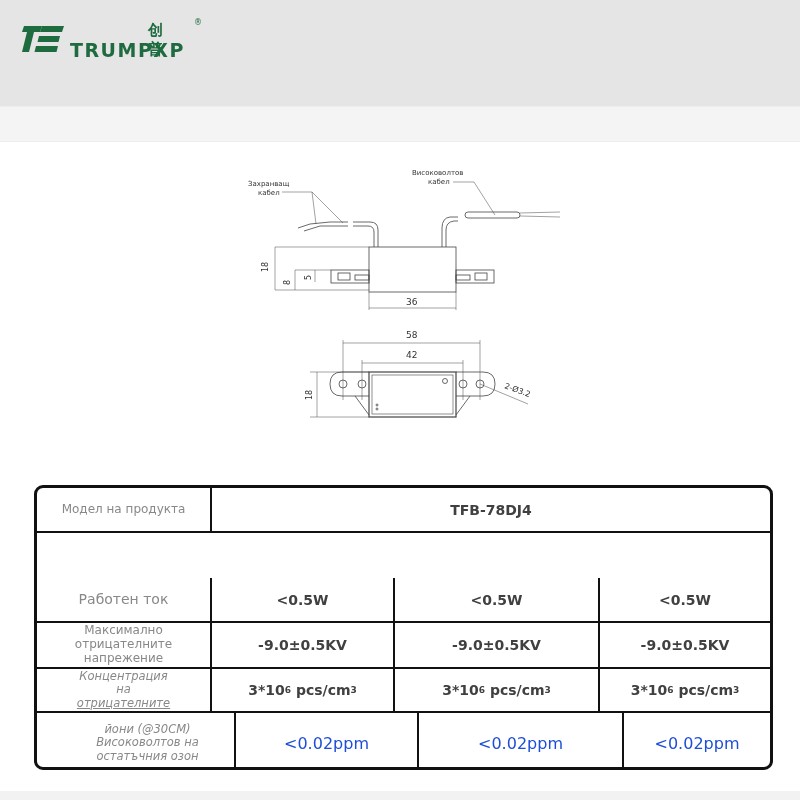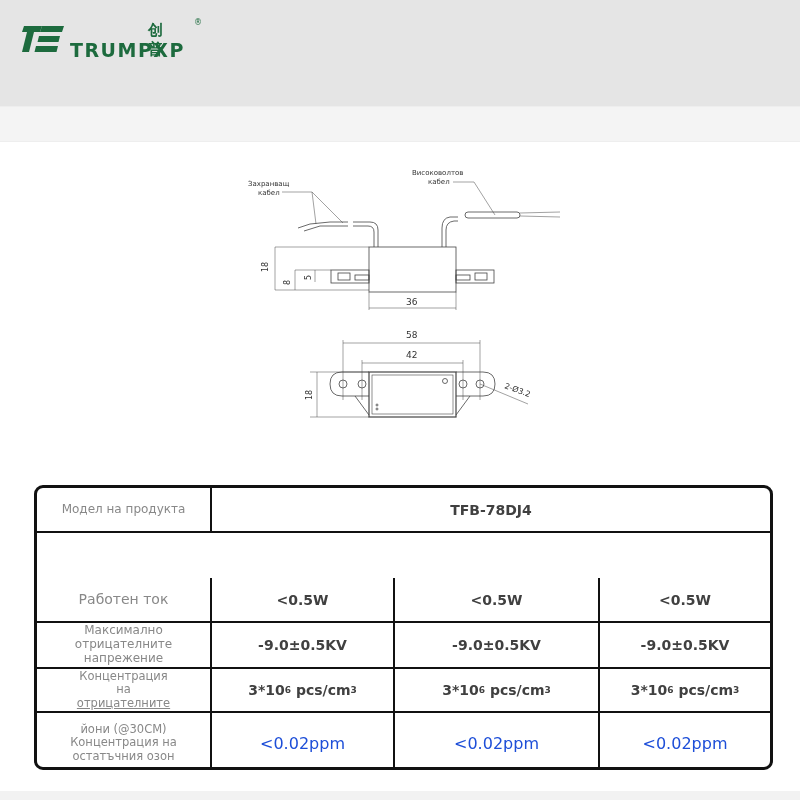--- a/index.html
+++ b/index.html
@@ -19,27 +19,27 @@
     .footer-band { position: absolute; left: 0; top: 791px; width: 800px; height: 9px; background: #f2f2f2; }
 
     .drawing { position: absolute; left: 230px; top: 160px; width: 340px; height: 270px; }
     .drawing text { font-family: "DejaVu Sans", sans-serif; fill: #333; }
 
     .spec-table {
       position: absolute; left: 34px; top: 485px; width: 739px; height: 285px;
       border: 3px solid #111; border-radius: 9px; overflow: hidden; background: #fff;
     }
     .row { position: absolute; left: 0; width: 100%; border-bottom: 2px solid #111; display: flex; }
-    .row:last-child { border-bottom: none; }
+    .row:last-child { border-bottom: none; padding-left: 24px; }
     .cell { height: 100%; display: flex; align-items: center; justify-content: center; text-align: center; border-right: 2px solid #111; }
     .cell:last-child { border-right: none; }
     .label-cell { width: 175px; color: #888; line-height: 1.15; }
     .label-small { font-size: 12px; }
     .label-large { font-size: 14px; }
-    .label-mid { font-size: 11.5px; }
+    .label-mid { font-size: 11.5px; font-style: italic; }
     .val { font-size: 14px; color: #404040; font-weight: 600; }
     .val-big { font-size: 16px; color: #1d4ed8; font-weight: 500; }
     .c1 { width: 183px; }
     .c2 { width: 205px; }
     .c3 { flex: 1; }
     .span3 { flex: 1; }
     sup { font-size: 9px; vertical-align: super; line-height: 0; }
   </style>
 </head>
 <body>
@@ -166,21 +166,21 @@
       <span>на</span>
       <span style="text-decoration:underline;">отрицателните</span>
     </div>
     <div class="cell c1 val"><span>3*10</span><sup>6</sup>&nbsp;<span>pcs/cm</span><sup>3</sup></div>
     <div class="cell c2 val"><span>3*10</span><sup>6</sup>&nbsp;<span>pcs/cm</span><sup>3</sup></div>
     <div class="cell c3 val"><span>3*10</span><sup>6</sup>&nbsp;<span>pcs/cm</span><sup>3</sup></div>
   </div>
   <div class="row" style="top:225px;height:60px;">
     <div class="cell label-cell label-mid" style="flex-direction:column;">
       <span>йони (@30CM)</span>
-      <span>Концентрация на</span>
+      <span>Високоволтов на</span>
       <span>остатъчния озон</span>
     </div>
     <div class="cell c1 val-big">&lt;0.02ppm</div>
     <div class="cell c2 val-big">&lt;0.02ppm</div>
     <div class="cell c3 val-big">&lt;0.02ppm</div>
   </div>
 </div>
 
 <div class="footer-band"></div>
 

